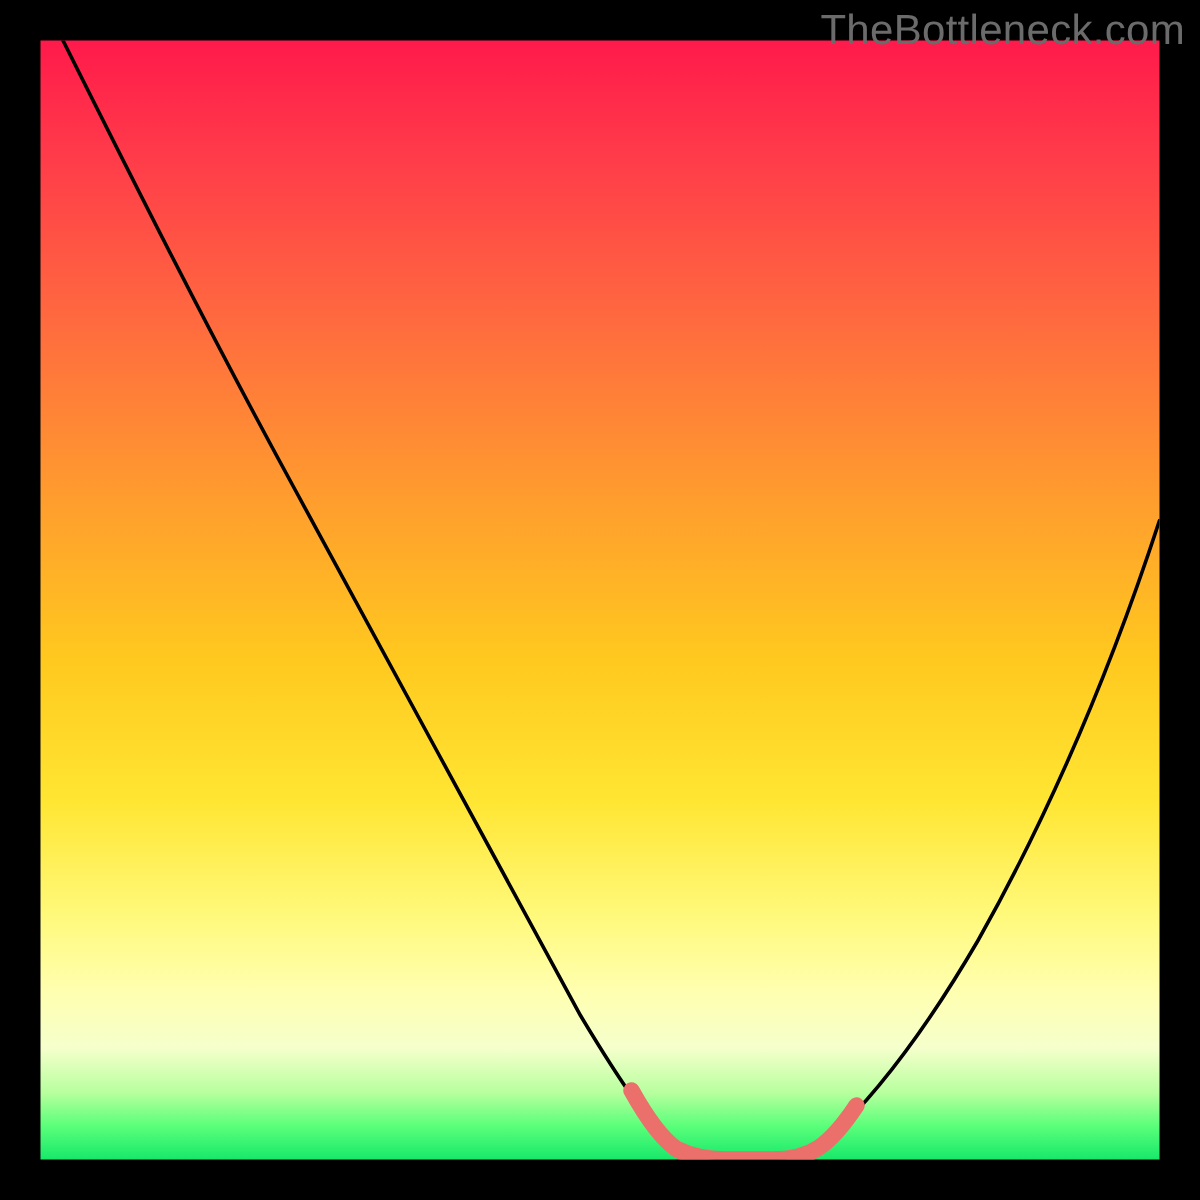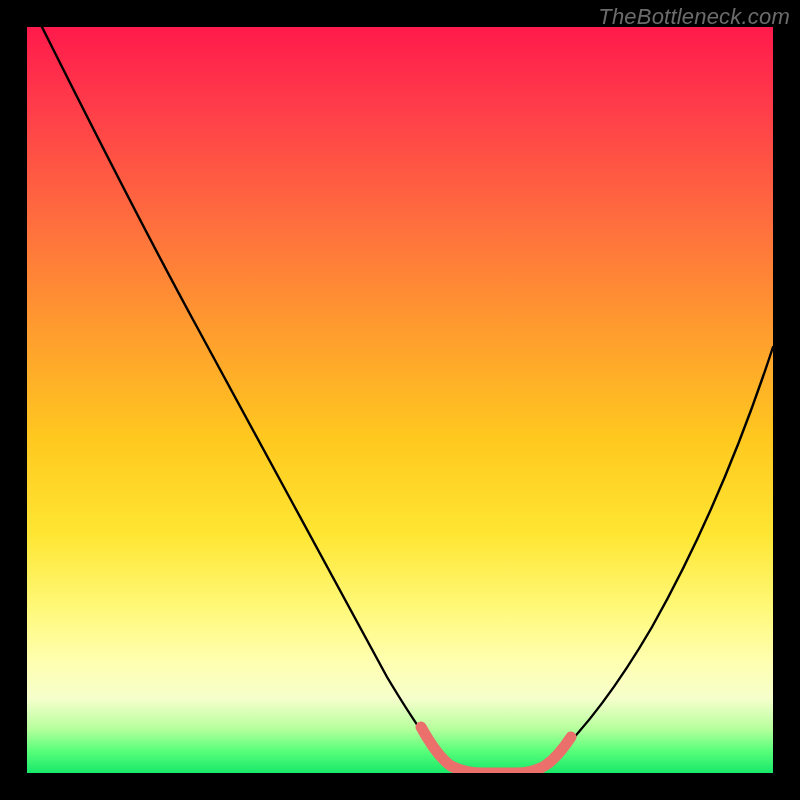--- a/index.html
+++ b/index.html
@@ -45,24 +45,23 @@
     left: 0;
     top: 0;
     width: 746px;
     height: 746px;
   }
   .watermark {
     position: absolute;
     top: 4px;
     right: 10px;
     color: #6b6b6b;
-    font-size: 22px;
+    font-size: 28px;
     letter-spacing: 0.2px;
     user-select: none;
-    font-style: italic;
   }
 </style>
 </head>
 <body>
 
 <div class="frame">
   <div class="plot-area">
     <svg class="curve-svg" viewBox="0 0 746 746" preserveAspectRatio="none">
 
       <path d="M 15 0

